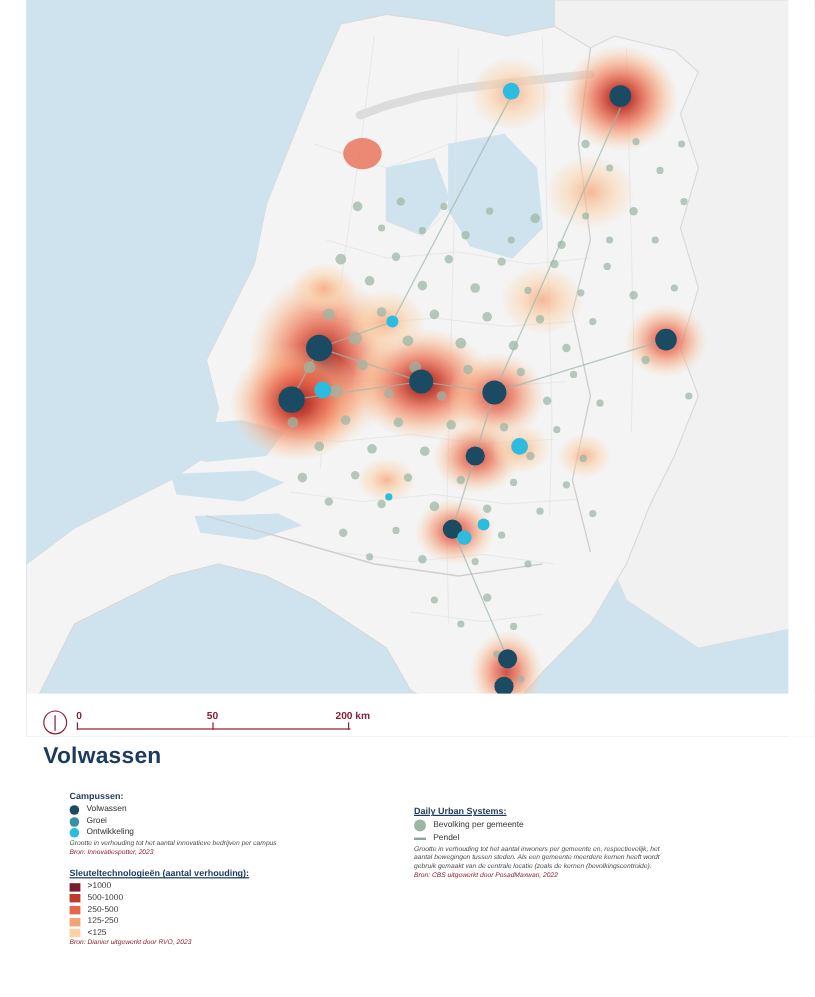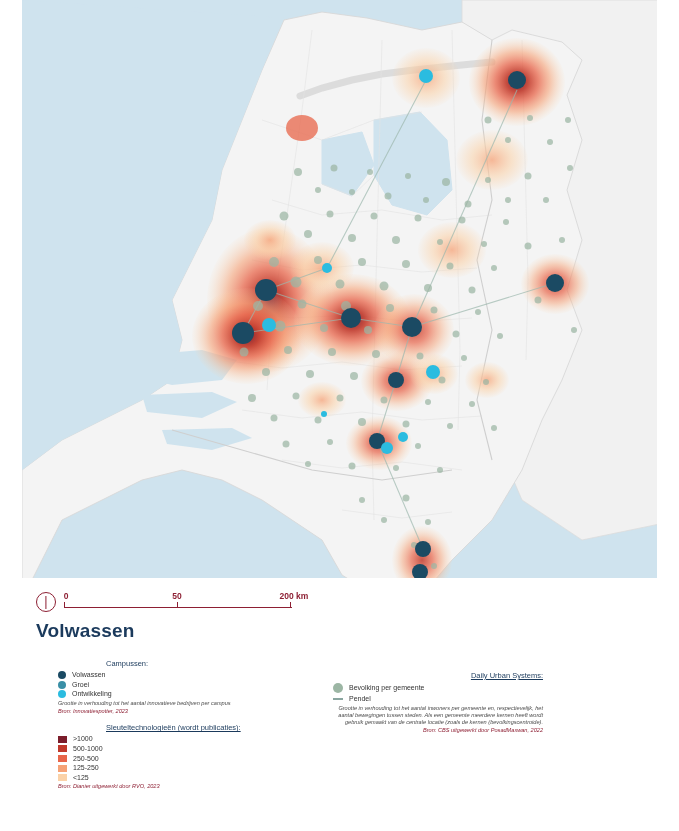--- a/index.html
+++ b/index.html
@@ -99,30 +99,29 @@
     color: #2a2a2a;
   }
   .legend-head {
     font-size: 9px;
     font-weight: bold;
     color: #1b3a5c;
     margin-bottom: 3px;
   }
   .legend-sub {
     font-size: 7.5px;
-    font-weight: normal;
+    font-weight: bold;
     color: #1b3a5c;
     margin-bottom: 3px;
-    margin-left: 48px;
   }
   .legend-col-left {
     position: absolute; left: 0; top: 0; width: 230px;
   }
   .legend-col-right {
-    position: absolute; left: 275px; top: 12px; width: 210px; text-align: right;
+    position: absolute; left: 287px; top: 12px; width: 210px;
   }
   .legend-row {
     display: flex;
     align-items: center;
     gap: 6px;
     margin-bottom: 1.5px;
     line-height: 1.15;
   }
   .dot {
     width: 8px; height: 8px; border-radius: 50%;
@@ -419,21 +418,21 @@
       </div>
       <div class="legend-row">
         <span class="dot" style="background:#2bbce0;"></span>
         <span class="legend-label">Ontwikkeling</span>
       </div>
 
       <div class="legend-note">Grootte in verhouding tot het aantal innovatieve bedrijven per campus</div>
       <div class="legend-source">Bron: Innovatiespotter, 2023</div>
 
       <div id="tech-block">
-        <div class="legend-sub underline-head">Sleuteltechnologieën (wordt publicaties):</div>
+        <div class="legend-sub underline-head">Sleuteltechnologieën (aantal verhouding):</div>
         <div class="legend-row">
           <span class="swatch" style="background:#7b1d2b;"></span>
           <span class="legend-label">&gt;1000</span>
         </div>
         <div class="legend-row">
           <span class="swatch" style="background:#c0392b;"></span>
           <span class="legend-label">500-1000</span>
         </div>
         <div class="legend-row">
           <span class="swatch" style="background:#e8654a;"></span>

